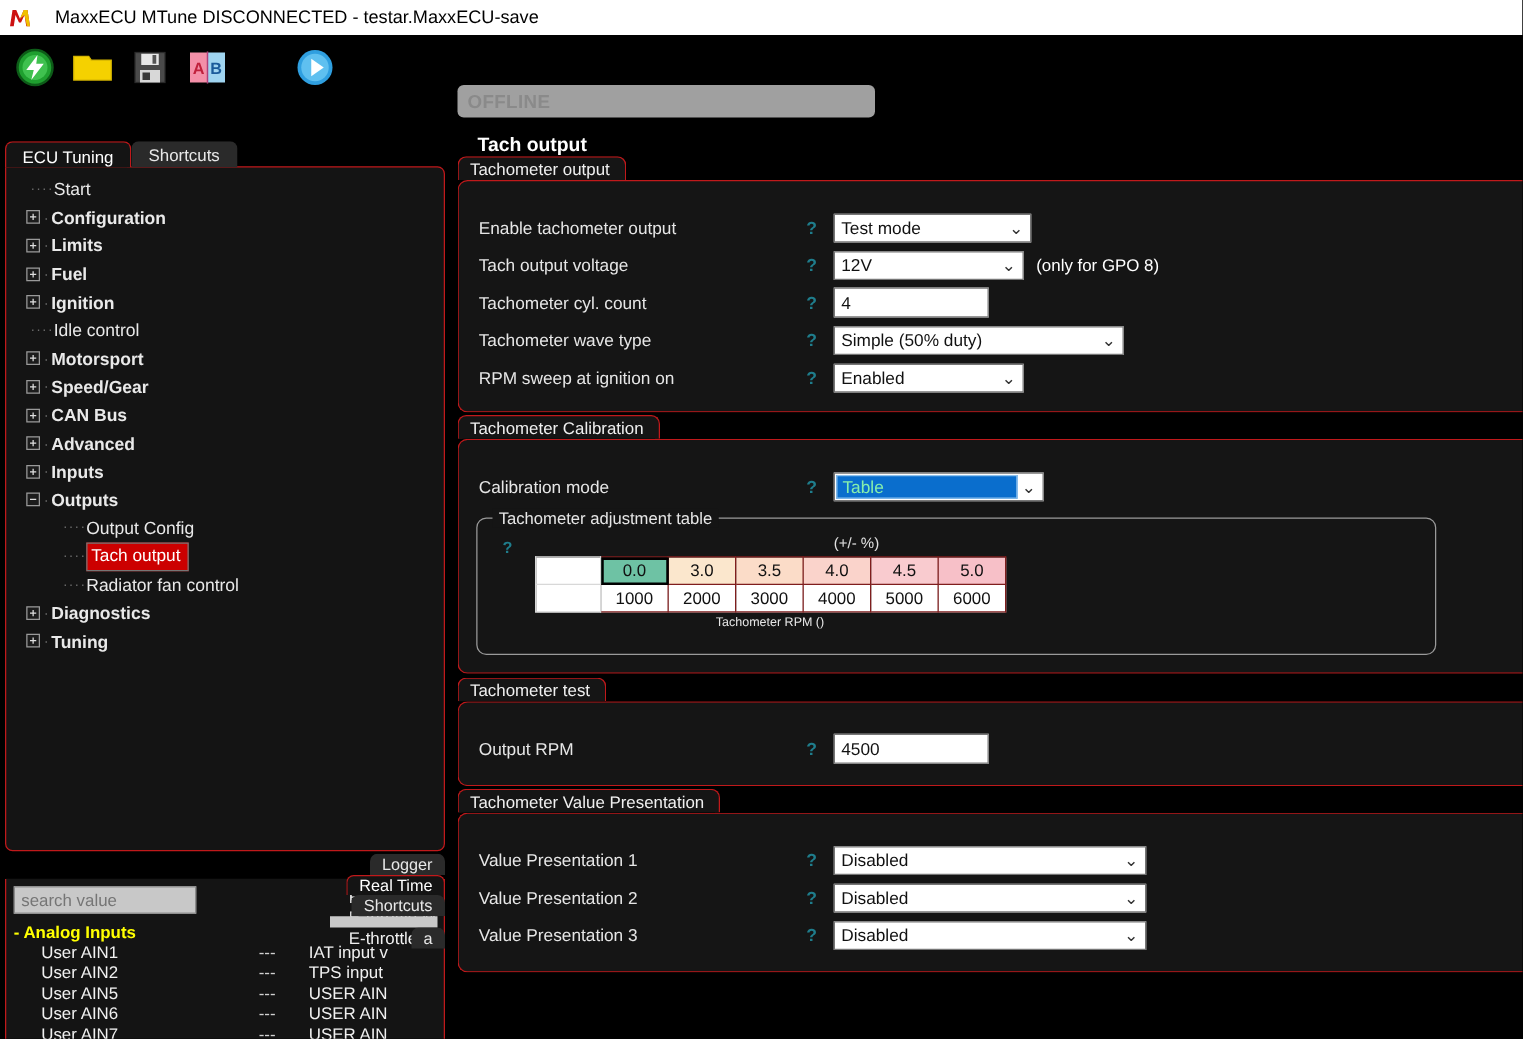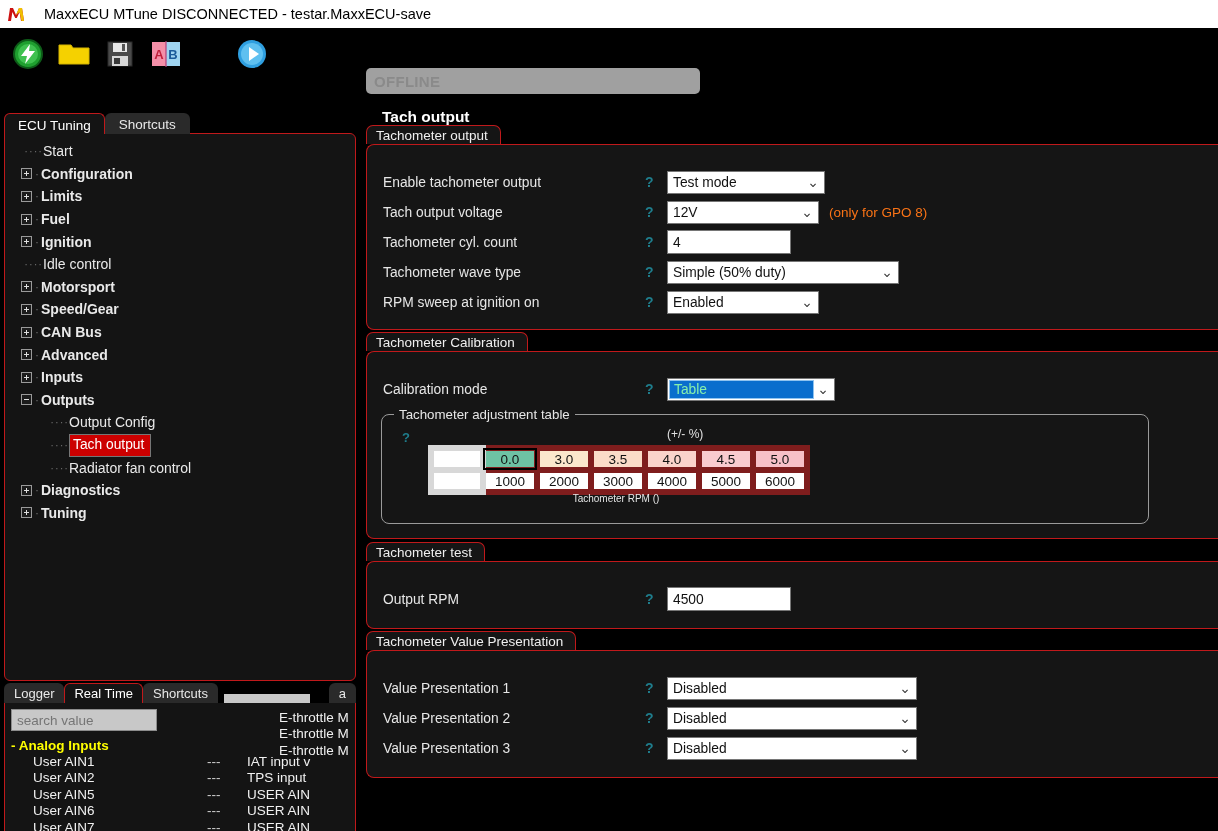--- a/index.html
+++ b/index.html
@@ -139,21 +139,21 @@
   }
   .tree-item.child { padding-left: 26px; }
 
   
   .logger-pane {
     position: absolute; left: 4px; top: 655px;
     width: 352px; height: 176px;
   }
   .logger-tabstrip {
     height: 20px; display: flex; align-items: flex-end;
-    position: relative; z-index: 3;
+    position: relative; z-index: 3; flex-direction: column;
   }
   .ltab {
     height: 20px; padding: 0 9px;
     font-size: 13px; color: #e8e8e8;
     background: #2a2a2a;
     border-top-left-radius: 6px; border-top-right-radius: 6px;
     display: flex; align-items: center; cursor: pointer;
     border: 1px solid transparent;
   }
   .ltab.active {
@@ -250,21 +250,21 @@
     color: #e6e6e6; font-size: 13.8px;
     white-space: nowrap;
   }
   .frow .qmark {
     width: 22px;
     color: #1f7d8c; font-size: 14px; font-weight: bold;
     cursor: pointer;
   }
   .frow .suffix {
     margin-left: 10px;
-    color: #f97316; font-size: 13.5px;
+    color: #ffffff; font-size: 13.5px;
     white-space: nowrap;
   }
 
   .sel {
     height: 23px;
     background: #ffffff;
     border: 1px solid #767676;
     display: flex; align-items: center;
     padding: 0 2px 0 5px;
     font-size: 13.8px; color: #111;
@@ -317,21 +317,21 @@
   }
   .adjtable {
     position: absolute; top: 30px; left: 46px;
     border-collapse: collapse;
   }
   .adjtable td {
     width: 54px; height: 22px;
     text-align: center;
     font-size: 13.5px; color: #111;
     background: #ffffff;
-    border: 6px solid #7f1d1d;
+    border: 1px solid #7f1d1d;
     margin-top: 36px;
   }
   .adjtable td.corner { width: 52px; border-color: #d8d8d8; }
   .adjtable td.selcell {
     outline: 2px solid #000; outline-offset: -2px;
     position: relative; z-index: 2;
   }
   .xaxis-label {
     position: absolute; top: 78px; left: 46px;
     width: 376px; text-align: center;

